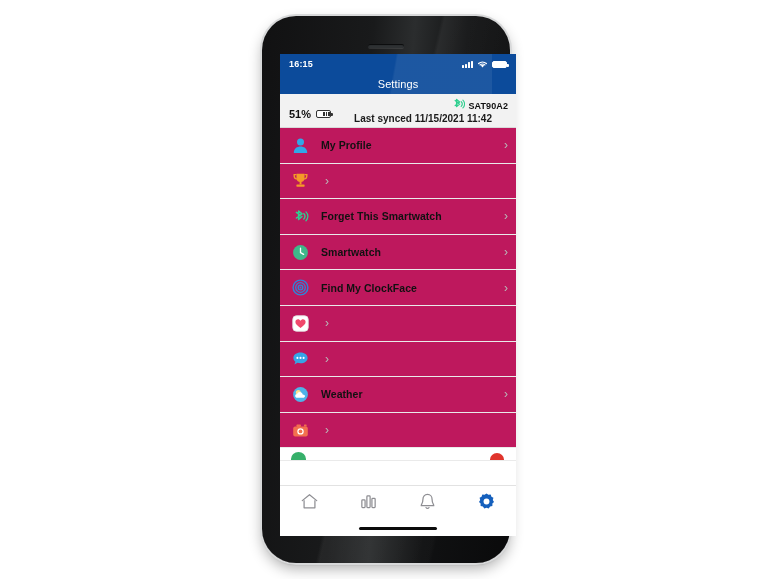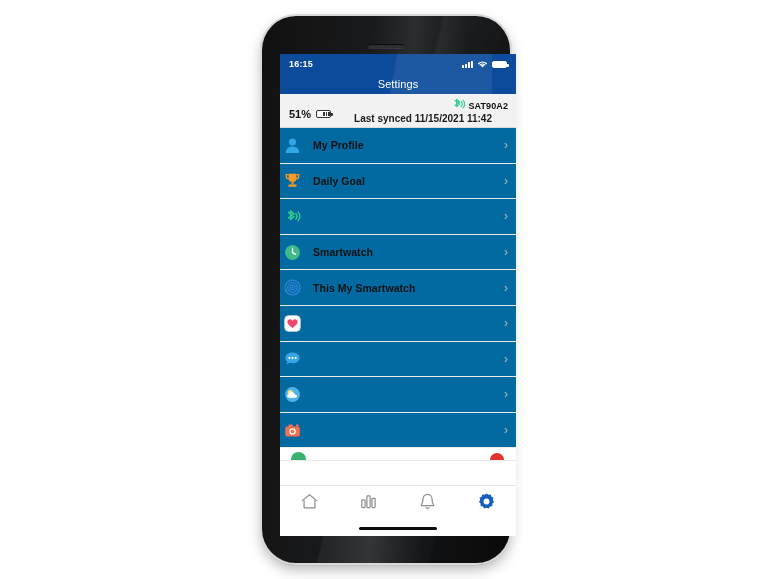--- a/index.html
+++ b/index.html
@@ -200,26 +200,25 @@
   #settings-list {
     flex: 1 1 auto;
     overflow: hidden;
     background: #ffffff;
     position: relative;
   }
   .settings-row {
     height: 35.6px;
     display: flex;
     align-items: center;
-    padding: 0 8px 0 3px;
+    padding: 0 8px 0 11px;
     border-bottom: 1px solid #eaeaea;
     box-sizing: border-box;
-    background: #0369a1;
-    position: relative;
-    justify-content: space-between;
+    background: #be185d;
+    position: relative;
   }
   .row-icon {
     width: 18px;
     height: 18px;
     flex: none;
     display: flex;
     align-items: center;
     justify-content: center;
     margin-right: 12px;
   }
@@ -365,32 +364,32 @@
       <div class="settings-row">
         <span class="row-icon">
           <svg width="17" height="17" viewBox="0 0 17 17">
             <path d="M4.5 1.8 H12.5 V6 A4 4 0 0 1 4.5 6 Z" fill="#f59a28"></path>
             <path d="M4.5 2.6 H2.2 V4.2 A3 3 0 0 0 4.8 7.0" stroke="#f59a28" stroke-width="1.4" fill="none"></path>
             <path d="M12.5 2.6 H14.8 V4.2 A3 3 0 0 1 12.2 7.0" stroke="#f59a28" stroke-width="1.4" fill="none"></path>
             <rect x="7.6" y="9.2" width="1.9" height="3.2" fill="#f59a28"></rect>
             <rect x="4.4" y="12.4" width="8.2" height="2.3" rx="0.6" fill="#f59a28"></rect>
           </svg>
         </span>
-        <span class="row-label">Daily Goal</span>
         <span class="row-chevron">›</span>
       </div>
 
       <div class="settings-row">
         <span class="row-icon">
           <svg width="17" height="17" viewBox="0 0 17 17">
             <path d="M4.4 4.4 L10.0 8.5 L6.6 11.4 L6.6 3.0 L10.0 5.9 L4.4 10.0" stroke="#2ecf8f" stroke-width="1.5" fill="none" stroke-linecap="round" stroke-linejoin="round"></path>
             <path d="M11.8 5.6 A3.6 3.6 0 0 1 11.8 11.0" stroke="#2ecf8f" stroke-width="1.4" fill="none" stroke-linecap="round"></path>
             <path d="M14.0 3.9 A6.2 6.2 0 0 1 14.0 12.8" stroke="#2ecf8f" stroke-width="1.3" fill="none" stroke-linecap="round"></path>
           </svg>
         </span>
+        <span class="row-label">Forget This Smartwatch</span>
         <span class="row-chevron">›</span>
       </div>
 
       <div class="settings-row">
         <span class="row-icon">
           <svg width="17" height="17" viewBox="0 0 17 17">
             <circle cx="8.5" cy="8.5" r="7.4" fill="#3fb98a"></circle>
             <path d="M8.5 4.2 V8.6 L11.6 10.4" stroke="#ffffff" stroke-width="1.3" fill="none" stroke-linecap="round"></path>
           </svg>
         </span>
@@ -400,21 +399,21 @@
 
       <div class="settings-row">
         <span class="row-icon">
           <svg width="17" height="17" viewBox="0 0 17 17">
             <circle cx="8.5" cy="8.5" r="7.4" fill="none" stroke="#2f84d8" stroke-width="1.4"></circle>
             <circle cx="8.5" cy="8.5" r="4.8" fill="none" stroke="#2f84d8" stroke-width="1.3"></circle>
             <circle cx="8.5" cy="8.5" r="2.3" fill="none" stroke="#2f84d8" stroke-width="1.3"></circle>
             <circle cx="8.5" cy="8.5" r="0.9" fill="#2f84d8"></circle>
           </svg>
         </span>
-        <span class="row-label">This My Smartwatch</span>
+        <span class="row-label">Find My ClockFace</span>
         <span class="row-chevron">›</span>
       </div>
 
       <div class="settings-row">
         <span class="row-icon">
           <svg width="17" height="17" viewBox="0 0 17 17">
             <rect x="0.8" y="0.8" width="15.4" height="15.4" rx="3.6" fill="#ffffff" stroke="#e4e4e4" stroke-width="0.9"></rect>
             <path d="M8.5 13.0 C5.2 10.6 3.4 9.0 3.4 7.0 C3.4 5.4 4.6 4.3 6.0 4.3 C7.0 4.3 7.9 4.9 8.5 5.8 C9.1 4.9 10.0 4.3 11.0 4.3 C12.4 4.3 13.6 5.4 13.6 7.0 C13.6 9.0 11.8 10.6 8.5 13.0 Z" fill="#f0486c"></path>
           </svg>
         </span>
@@ -434,20 +433,21 @@
       </div>
 
       <div class="settings-row">
         <span class="row-icon">
           <svg width="17" height="17" viewBox="0 0 17 17">
             <circle cx="8.5" cy="8.5" r="7.4" fill="#4fb3e8"></circle>
             <circle cx="6.3" cy="6.6" r="2.5" fill="#ffe08a"></circle>
             <path d="M5.4 11.8 C4.0 11.8 3.2 10.9 3.2 9.9 C3.2 8.9 4.0 8.1 5.1 8.1 C5.4 6.9 6.5 6.1 7.8 6.1 C9.3 6.1 10.5 7.2 10.7 8.6 C12.0 8.7 13.0 9.5 13.0 10.3 C13.0 11.2 12.1 11.8 11.0 11.8 Z" fill="#ffffff"></path>
           </svg>
         </span>
+        <span class="row-label">Weather</span>
         <span class="row-chevron">›</span>
       </div>
 
       <div class="settings-row">
         <span class="row-icon">
           <svg width="17" height="17" viewBox="0 0 17 17">
             <rect x="1.2" y="4.4" width="14.6" height="10.0" rx="2.0" fill="#f2704e"></rect>
             <rect x="4.4" y="2.6" width="4.6" height="2.3" rx="0.8" fill="#f2704e"></rect>
             <rect x="12.0" y="2.4" width="2.6" height="2.1" rx="0.5" fill="#f2704e"></rect>
             <circle cx="8.5" cy="9.4" r="3.2" fill="#ffffff"></circle>

